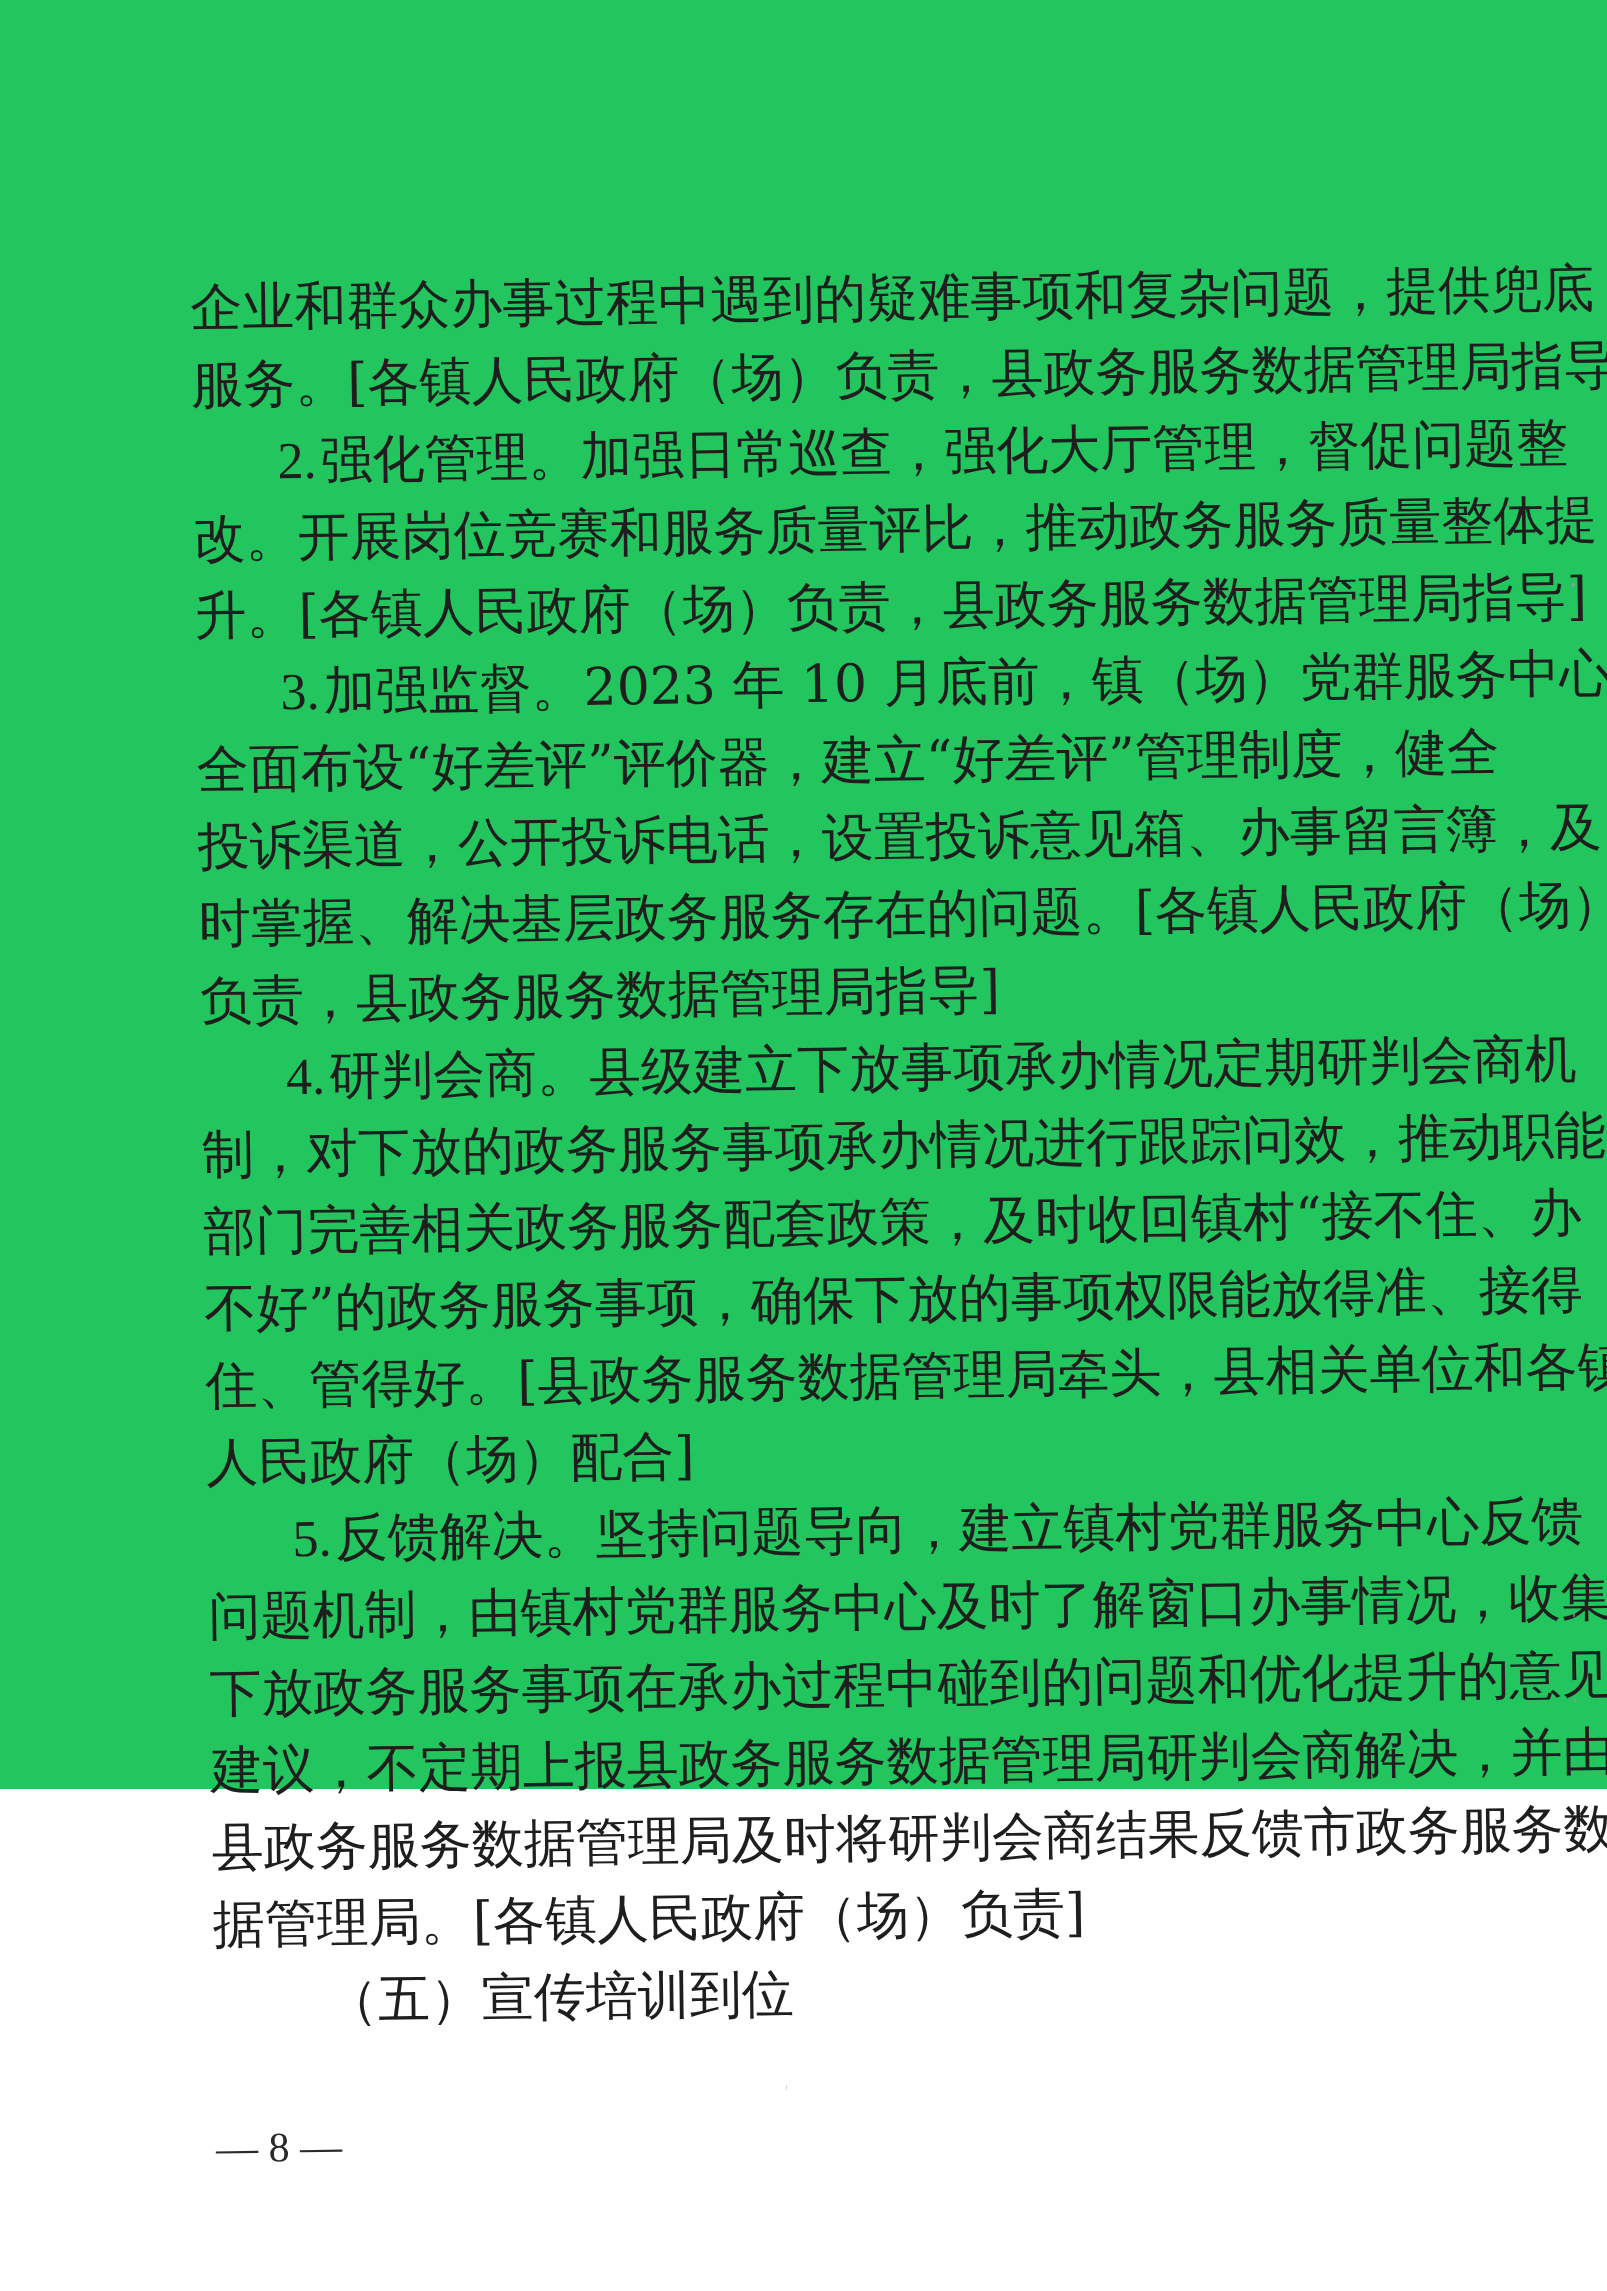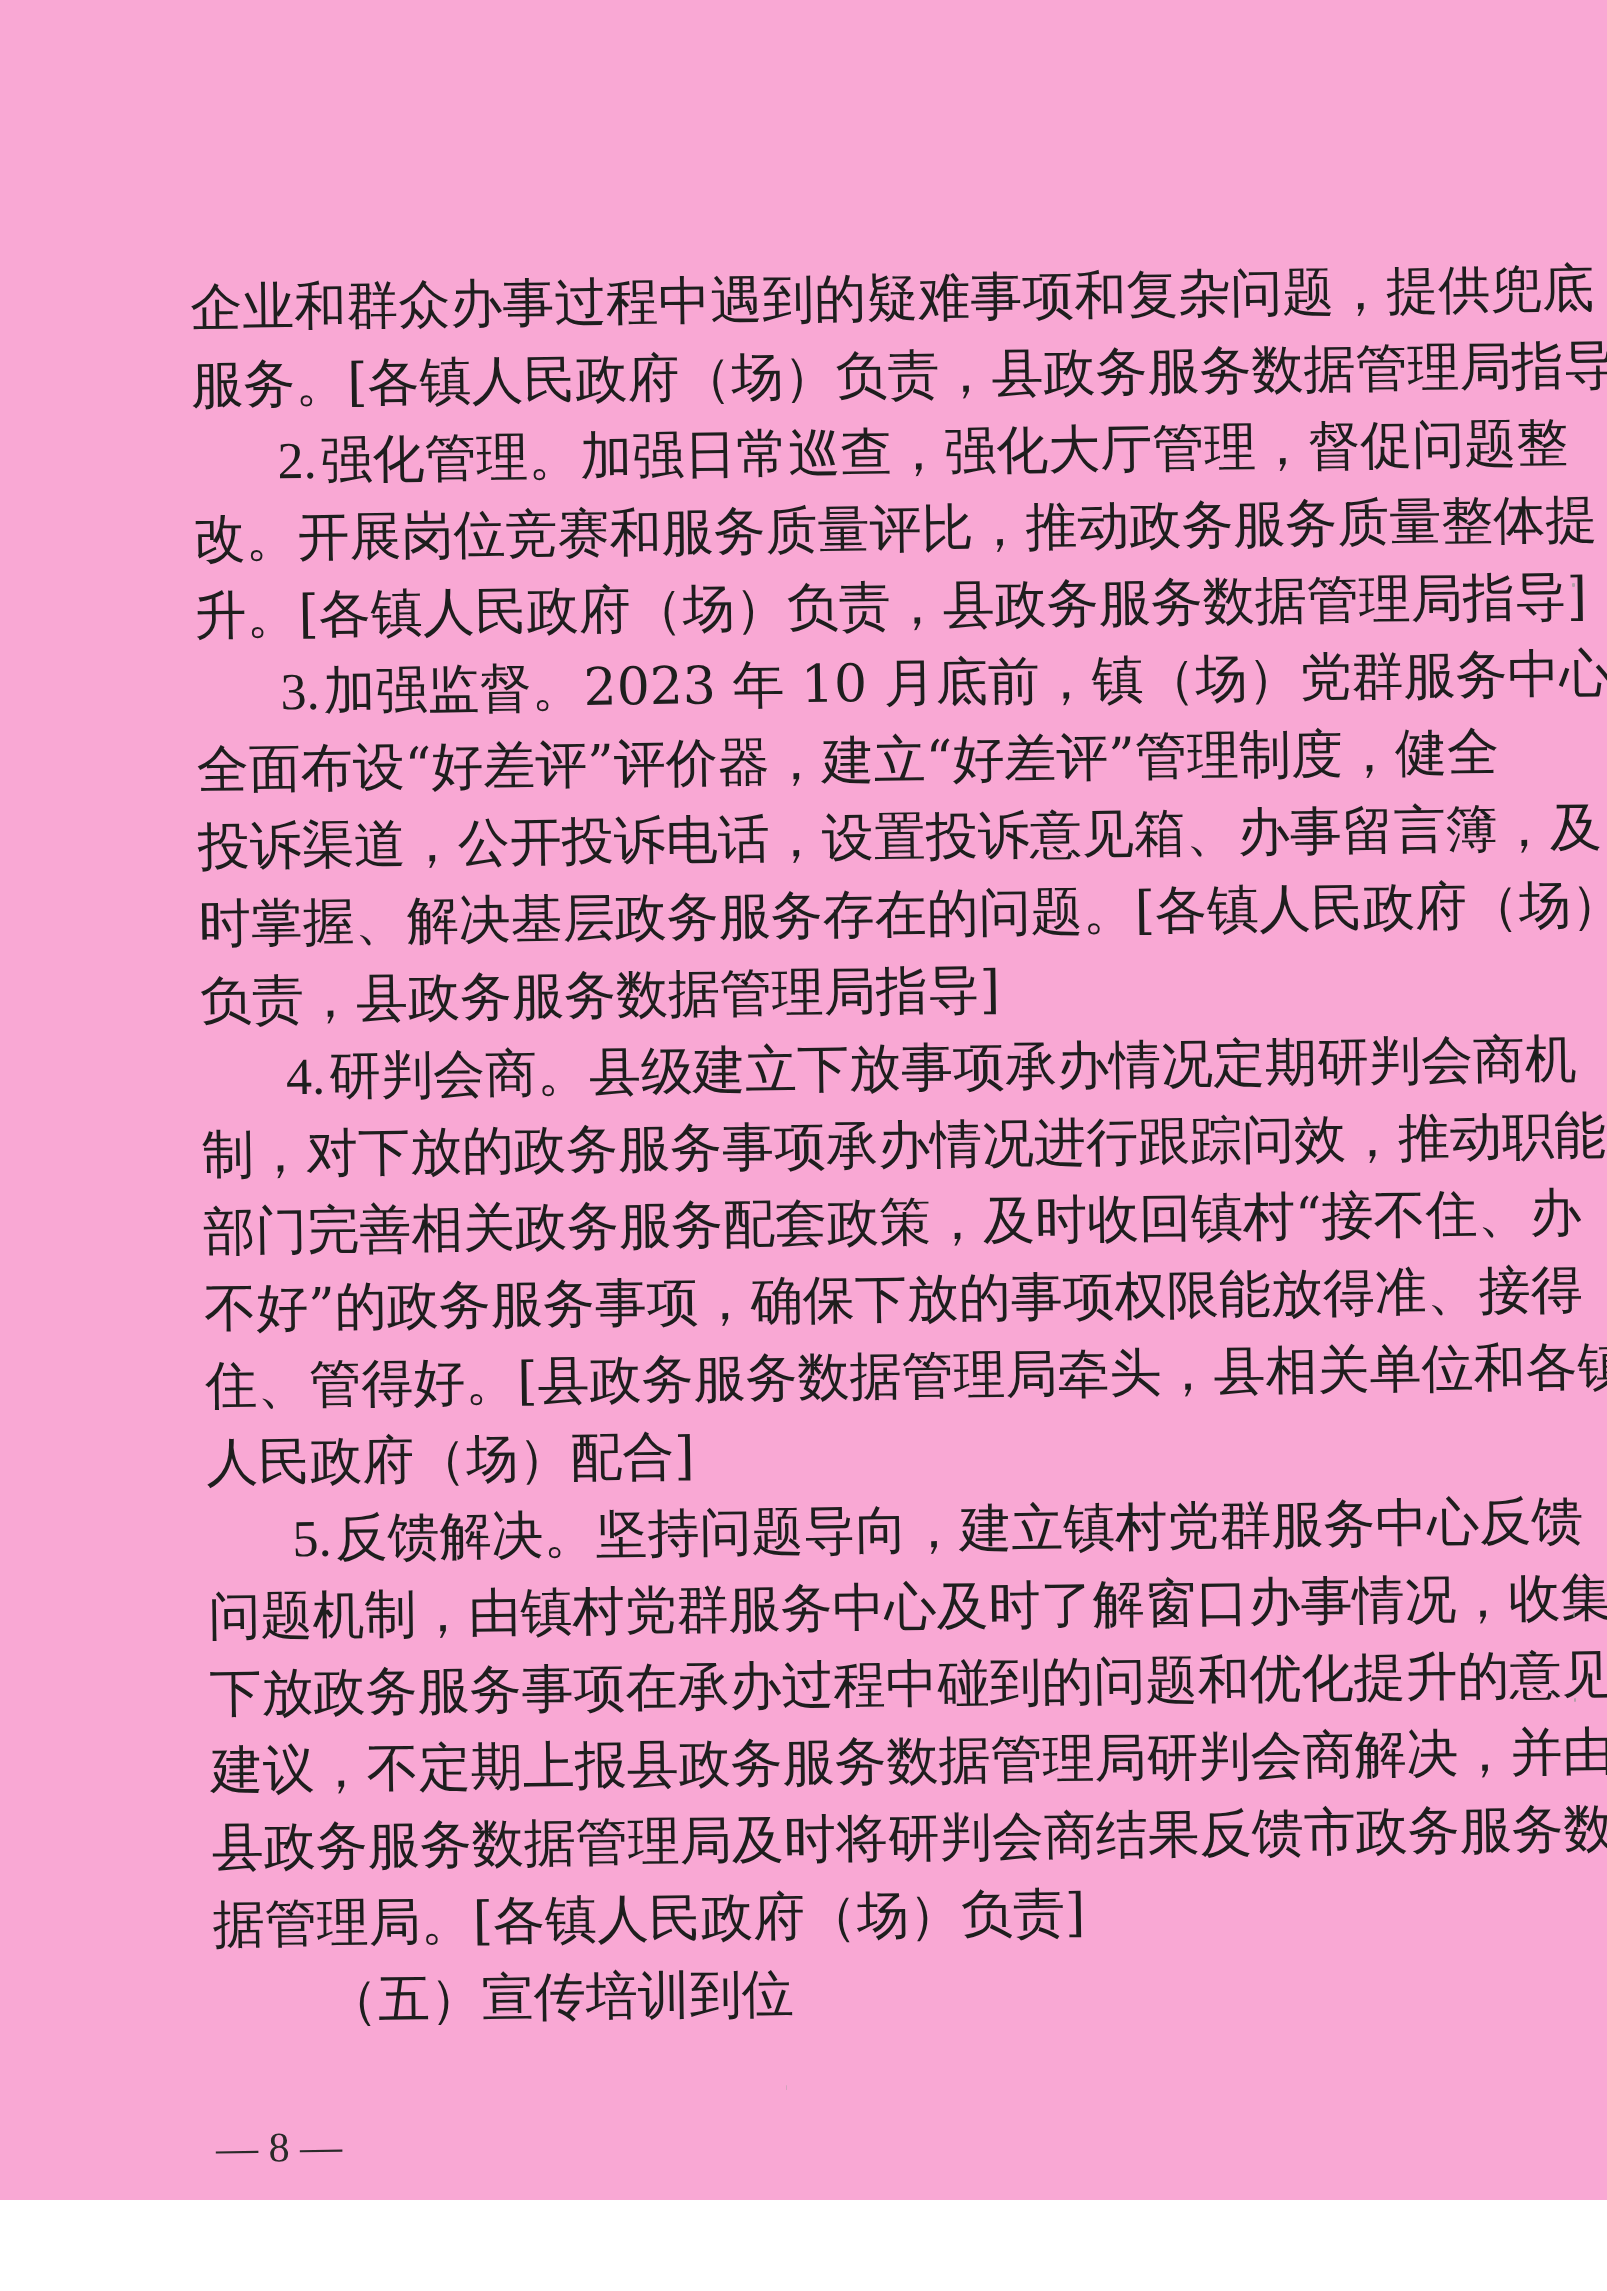--- a/index.html
+++ b/index.html
@@ -11,22 +11,22 @@
     width: 1607px;
     height: 2291px;
     overflow: hidden;
     position: relative;
   }
   .page {
     position: absolute;
     left: 0;
     top: 0;
     width: 1607px;
-    height: 2200px;
-    background: #f9a8d4;
+    height: 1789px;
+    background: #22c55e;
   }
   .rot {
     position: absolute;
     left: 0;
     top: 0;
     width: 1607px;
     height: 2291px;
     transform-origin: 803px 1145px;
     transform: rotate(-0.8deg);
   }

